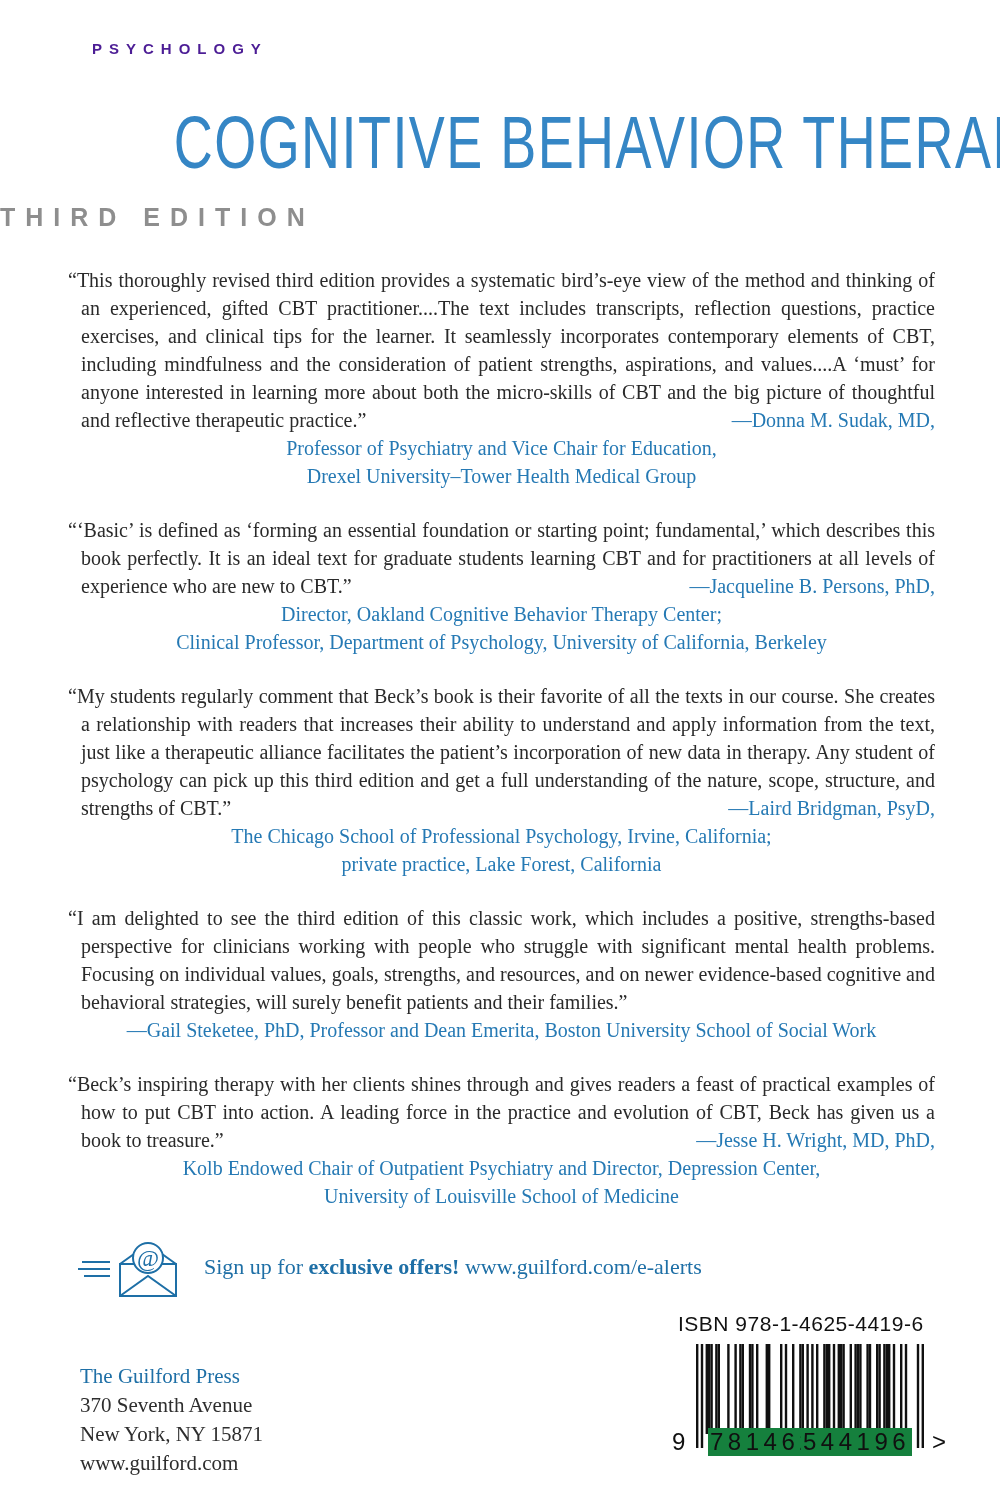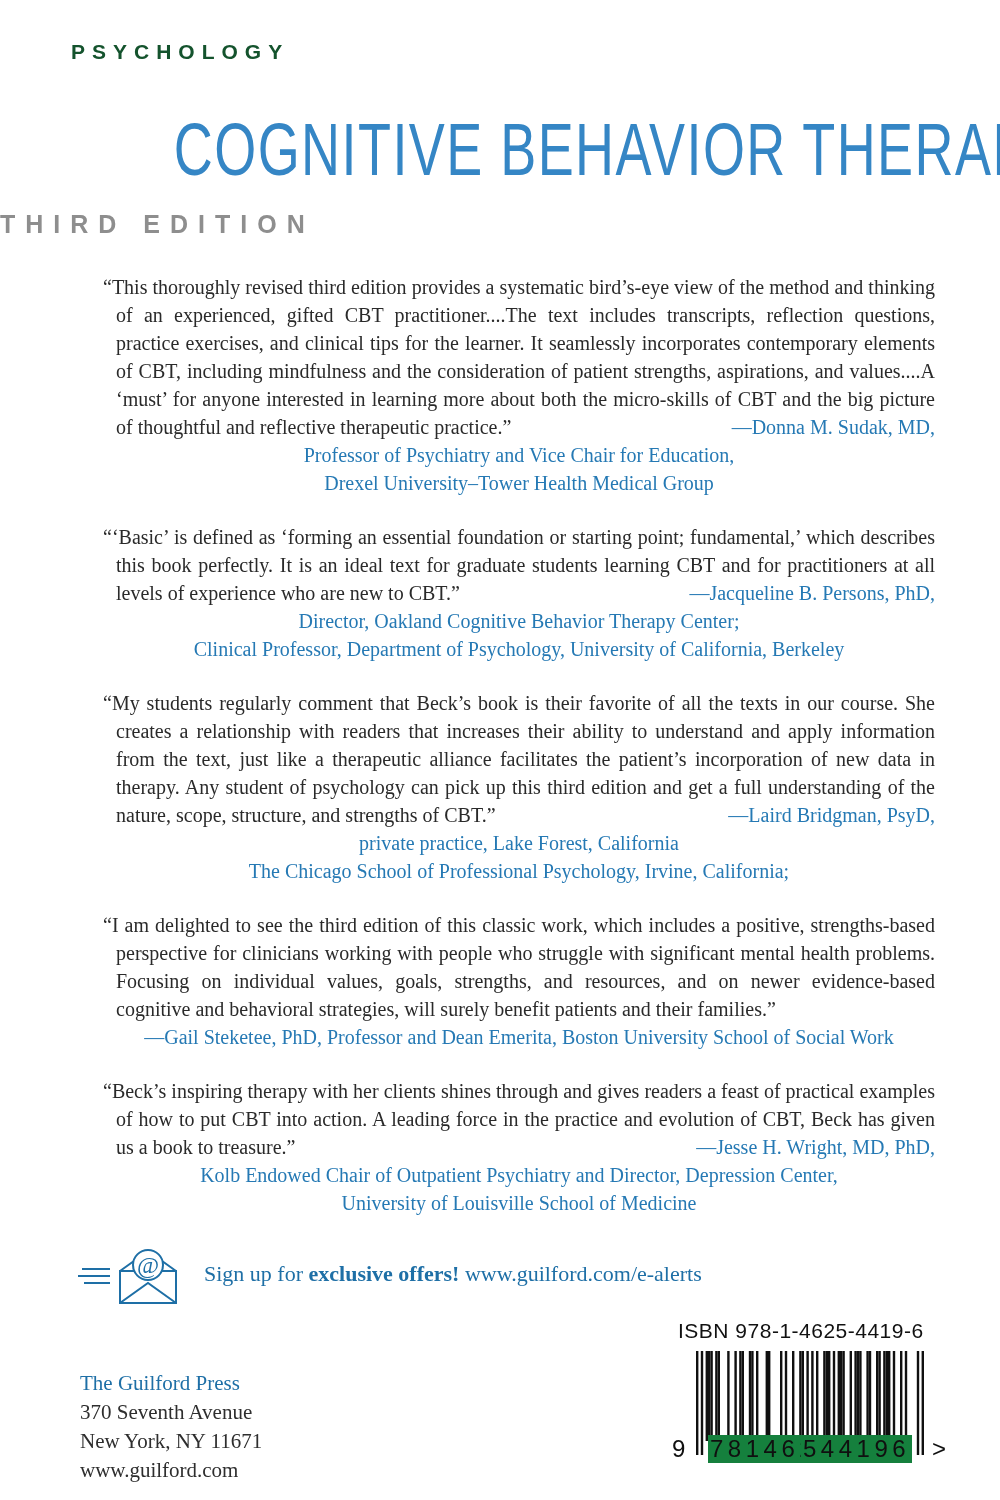--- a/index.html
+++ b/index.html
@@ -3,38 +3,38 @@
 <meta charset="utf-8">
 <style>
   html,body { margin:0; padding:0; background:#e8e8e8; }
   .page {
     position:relative; width:1000px; height:1500px; margin:0 auto;
     background:#ffffff; overflow:hidden;
     font-family:"Liberation Serif", serif;
     color:var(--body-text, #2a2a2a);
   }
   .kicker {
-    padding:40px 0 0 71px;
+    padding:40px 0 0 92px;
     font-family:"Liberation Sans", sans-serif;
-    font-size:21px; font-weight:600; letter-spacing:7px; color:#14532d;
+    font-size:15px; font-weight:600; letter-spacing:7px; color:#4c1d95;
   }
   .title-wrap { text-align:center; margin-top:42px; white-space:nowrap; }
   .title-inner {
     display:inline-block; transform:scaleX(0.72); transform-origin:50% 50%;
     font-family:"Liberation Sans", sans-serif; font-weight:400;
     font-size:75px; letter-spacing:2px; color:var(--title-blue, #3586c5);
   }
   .edition {
     text-align:left; margin-top:18px;
     font-family:"Liberation Sans", sans-serif;
     font-size:25px; font-weight:700; letter-spacing:10px;
     color:var(--edition-gray, #8e8e8e);
   }
   .quotes { padding:0 65px 0 68px; margin-top:34px; }
-  .quote-block { margin-bottom:26px;margin-left:35px; }
+  .quote-block { margin-bottom:26px; }
   .quote {
     margin:0; text-align:justify;
     font-size:20px; line-height:28px;
     padding-left:13px; text-indent:-13px;
   }
   .attr-name {
     float:right; margin-left:24px; text-indent:0;
     color:var(--accent-blue, #2579b4);
   }
   .attr-line {
@@ -95,22 +95,22 @@
     </div>
 
     <div class="quote-block">
       <p class="quote"><span>“‘Basic’ is defined as ‘forming an essential foundation or starting point; fundamental,’ which describes this book perfectly. It is an ideal text for graduate students learning CBT and for practitioners at all levels of experience who are new to CBT.”</span><span class="attr-name">—Jacqueline B. Persons, PhD,</span></p>
       <p class="attr-line">Director, Oakland Cognitive Behavior Therapy Center;</p>
       <p class="attr-line">Clinical Professor, Department of Psychology, University of California, Berkeley</p>
     </div>
 
     <div class="quote-block">
       <p class="quote"><span>“My students regularly comment that Beck’s book is their favorite of all the texts in our course. She creates a relationship with readers that increases their ability to understand and apply information from the text, just like a therapeutic alliance facilitates the patient’s incorporation of new data in therapy. Any student of psychology can pick up this third edition and get a full understanding of the nature, scope, structure, and strengths of CBT.”</span><span class="attr-name">—Laird Bridgman, PsyD,</span></p>
+      <p class="attr-line">The Chicago School of Professional Psychology, Irvine, California;</p>
       <p class="attr-line">private practice, Lake Forest, California</p>
-      <p class="attr-line">The Chicago School of Professional Psychology, Irvine, California;</p>
     </div>
 
     <div class="quote-block">
       <p class="quote"><span>“I am delighted to see the third edition of this classic work, which includes a positive, strengths-based perspective for clinicians working with people who struggle with significant mental health problems. Focusing on individual values, goals, strengths, and resources, and on newer evidence-based cognitive and behavioral strategies, will surely benefit patients and their families.”</span></p>
       <p class="attr-line">—Gail Steketee, PhD, Professor and Dean Emerita, Boston University School of Social Work</p>
     </div>
 
     <div class="quote-block">
       <p class="quote"><span>“Beck’s inspiring therapy with her clients shines through and gives readers a feast of practical examples of how to put CBT into action. A leading force in the practice and evolution of CBT, Beck has given us a book to treasure.”</span><span class="attr-name">—Jesse H. Wright, MD, PhD,</span></p>
       <p class="attr-line">Kolb Endowed Chair of Outpatient Psychiatry and Director, Depression Center,</p>
@@ -130,21 +130,21 @@
       <circle cx="72" cy="22" r="15" fill="#ffffff"></circle>
       <text x="72" y="30" text-anchor="middle" font-family="Liberation Serif, serif" font-size="24" fill="#1e6fa6" stroke="none">@</text>
     </svg>
     <div class="signup-text"><span>Sign up for </span><span class="signup-bold">exclusive offers!</span><span> www.guilford.com/e-alerts</span></div>
   </div>
 
   <div class="footer">
     <div class="publisher">
       <div class="publisher-name">The Guilford Press</div>
       <div>370 Seventh Avenue</div>
-      <div>New York, NY 11671</div>
+      <div>New York, NY 15871</div>
       <div>www.guilford.com</div>
     </div>
     <div class="isbn-block">
       <div class="isbn-label">ISBN 978-1-4625-4419-6</div>
       <div class="barcode-wrap">
         <svg class="barcode" viewBox="0 0 228 104" preserveAspectRatio="none">
             <rect x="0.00" y="0" width="2.40" height="104"></rect>
             <rect x="4.80" y="0" width="2.40" height="104"></rect>
             <rect x="9.60" y="0" width="2.40" height="90"></rect>
             <rect x="12.00" y="0" width="2.40" height="90"></rect>

